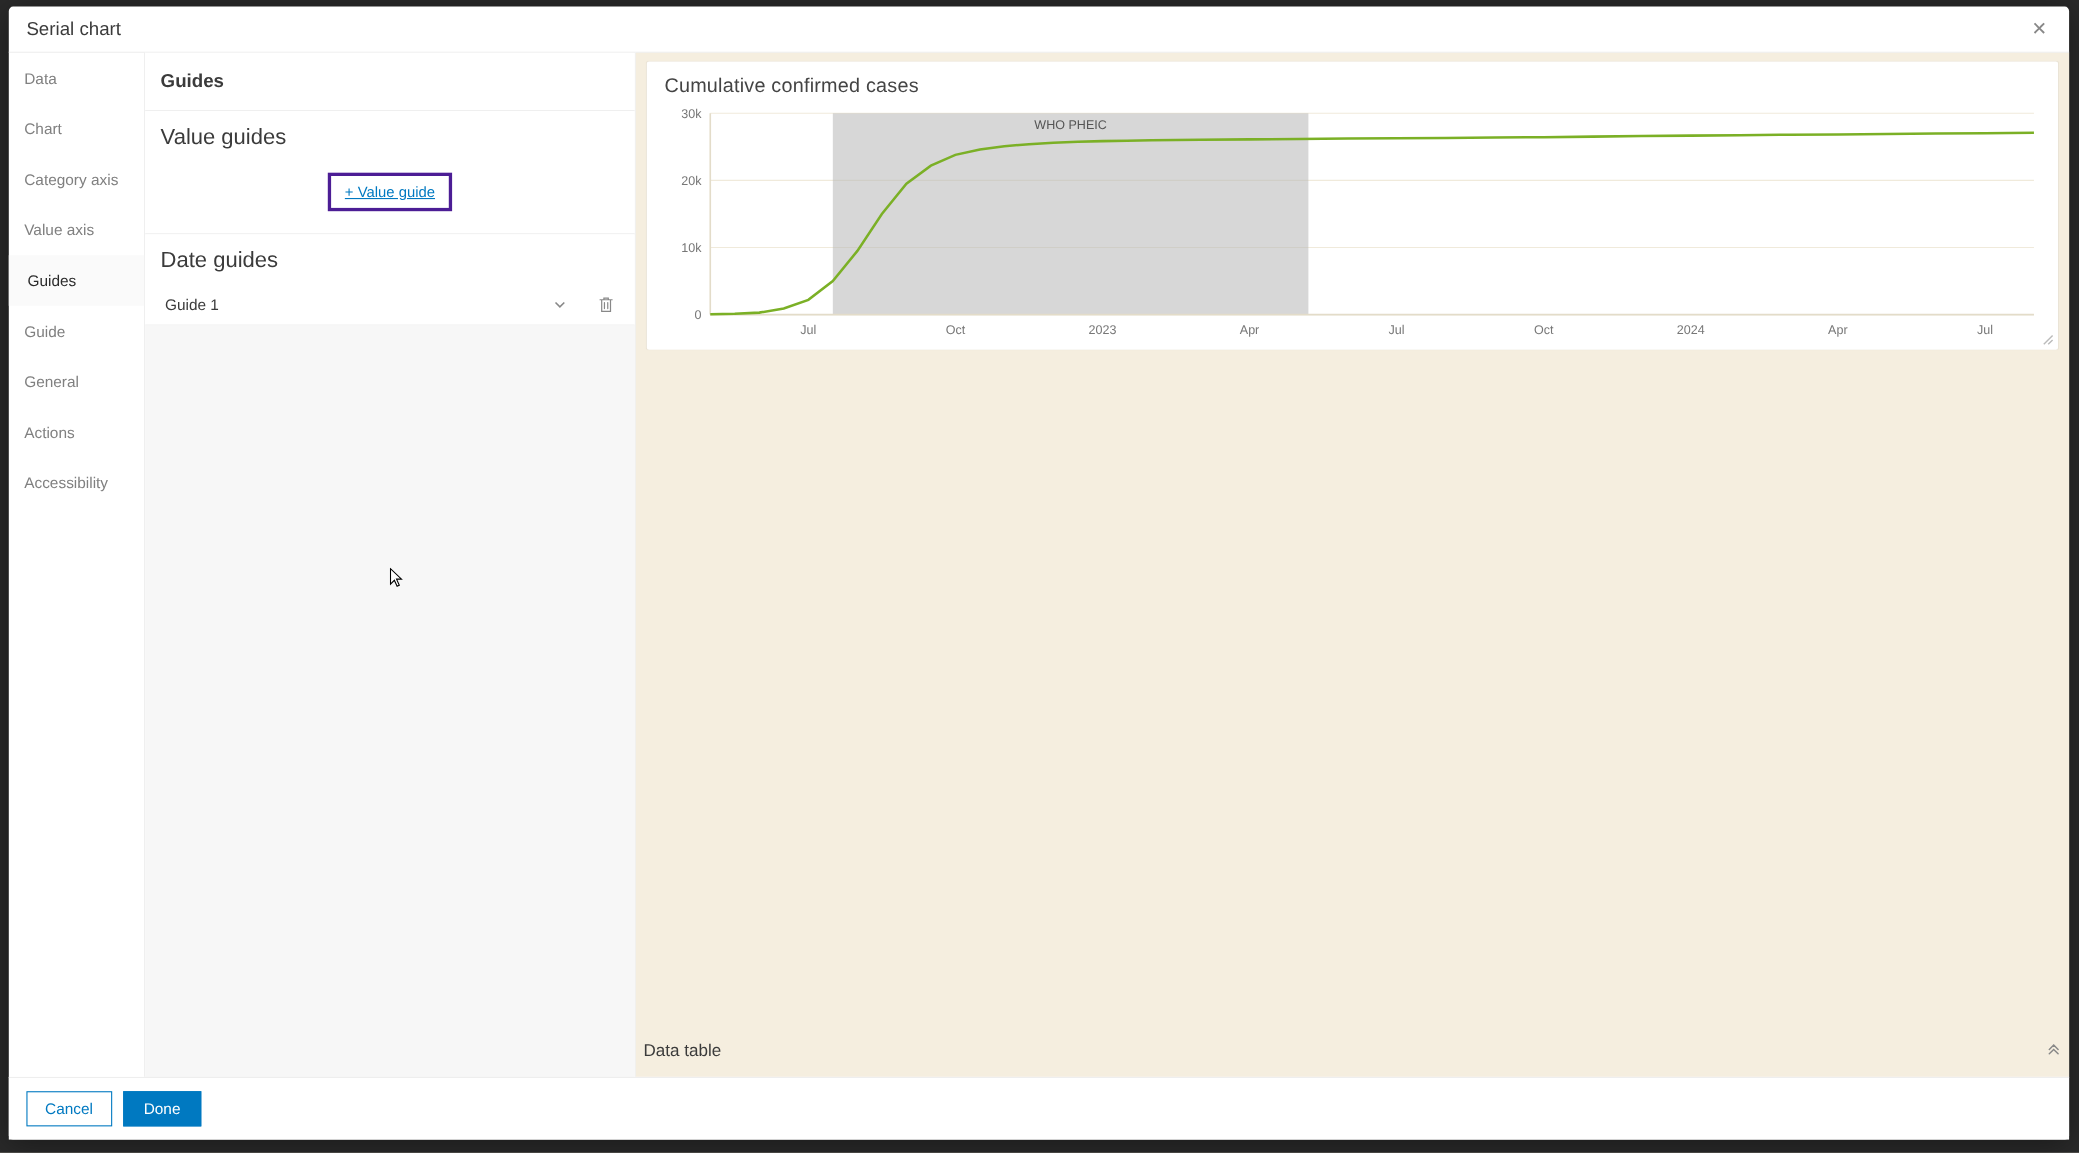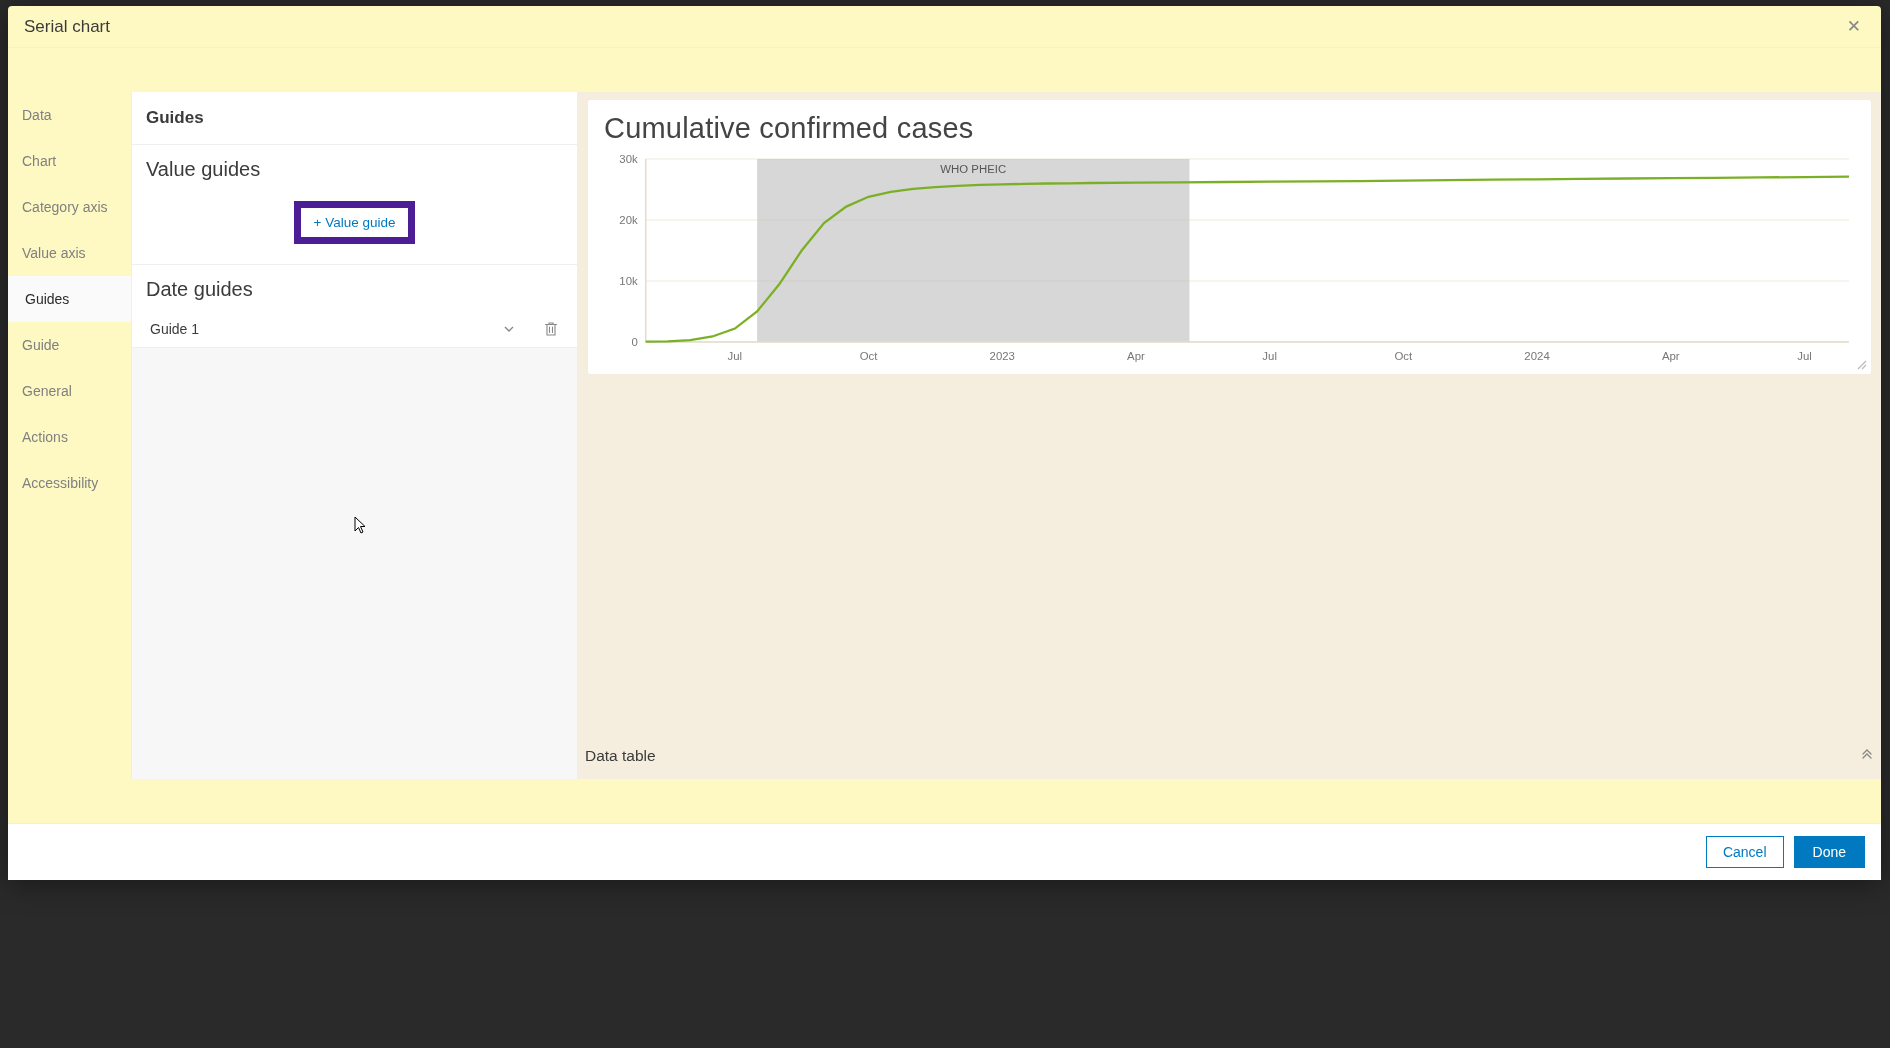--- a/index.html
+++ b/index.html
@@ -1,44 +1,44 @@
 <!DOCTYPE html>
 <html><head>
   <meta charset="utf-8">
   <style>
     * { box-sizing: border-box; margin: 0; padding: 0; }
     body { font-family: "Avenir Next", "Segoe UI", Arial, sans-serif; background: #2a2a2a; width: 1890px; height: 1048px; overflow: hidden; display: flex; align-items: center; justify-content: center; }
-    .modal { position: absolute; top: 6px; left: 8px; width: 1873px; height: 874px; background: #fef9c3; border-radius: 4px; box-shadow: 0 4px 30px rgba(0,0,0,0.4); display: flex; flex-direction: column; gap: 44px; }
+    .modal { position: absolute; top: 6px; left: 8px; width: 1873px; height: 1030px; background: #ffffff; border-radius: 4px; box-shadow: 0 4px 30px rgba(0,0,0,0.4); display: flex; flex-direction: column; }
     .modal-header { display: flex; align-items: center; justify-content: space-between; padding: 8px 14px 8px 16px; border-bottom: 1px solid #eee; }
     .modal-header h1 { font-size: 17px; font-weight: 500; color: #3b3b3b; }
     .close-btn { background: none; border: none; font-size: 17px; color: #888; cursor: pointer; padding: 2px 6px; }
     .modal-body { flex: 1; display: flex; min-height: 0; border-radius: 29px; }
     .sidebar { width: 124px; border-right: 1px solid #eee; display: flex; flex-direction: column; }
     .sidebar-item { padding: 15px 14px; font-size: 14px; color: #808080; cursor: pointer; }
     .sidebar-item.active { color: #2b2b2b; background: #fafafa; border-left: 3px solid transparent; }
     .config-panel { width: 446px; border-right: 1px solid #eee; background: #fbfbfb; display: flex; flex-direction: column; }
     .config-title-row { padding: 16px 14px; border-bottom: 1px solid #efefef; background: #fff;}
     .config-title { font-size: 17px; font-weight: 600; color: #3b3b3b; }
     .section { background: #fff; border-bottom: 1px solid #efefef; }
     .section-header { padding: 13px 14px 10px; font-size: 20px; font-weight: 500; color: #3b3b3b; }
     .section-body { padding: 10px 14px 20px; display: flex; flex-direction: column; align-items: center; }
-    .add-btn { border: 7px solid #4c1d95; color: #0079c1; background: #fff; font-size: 13.5px; padding: 7px 13px; cursor: pointer; border-radius: 0; }
+    .add-btn { border: 3px solid #4c1d95; color: #0079c1; background: #fff; font-size: 13.5px; padding: 7px 13px; cursor: pointer; border-radius: 0; text-decoration: underline; }
     .guide-item { display: flex; align-items: center; padding: 10px 14px 10px 18px; }
     .guide-label { flex: 1; font-size: 14px; color: #3b3b3b; }
     .chevron { width: 24px; color: #888; display: flex; align-items: center; justify-content: center; cursor: pointer; }
     .trash { width: 24px; color: #888; display: flex; align-items: center; justify-content: center; cursor: pointer; margin-left: 18px;}
     .rest-config { flex: 1; background: #f7f7f7; }
     .preview-panel { flex: 1; display: flex; flex-direction: column; background: #f5eedf; min-width: 0; }
     .chart-frame { margin: 8px 10px 6px 10px; background: #fff; padding: 12px 16px 8px 16px; border-radius: 2px; position: relative; box-shadow: 0 0 1px rgba(0,0,0,0.06);}
-    .chart-title { font-size: 29px; font-weight: 400; color: #444; margin-bottom: 6px; letter-spacing: 0.2px;}
+    .chart-title { font-size: 18px; font-weight: 400; color: #444; margin-bottom: 6px; letter-spacing: 0.2px;}
     .chart-svg { width: 100%; height: 215px; display: block; }
     .data-table-bar { margin-top: auto; padding: 14px 7px; display: flex; justify-content: space-between; align-items: center; cursor: pointer; }
     .data-table-label { font-size: 15.5px; color: #3b3b3b; }
     .collapse-icon { color: #888; display:flex; }
-    .footer { display: flex; justify-content: flex-end; gap: 10px; padding: 12px 16px; border-top: 1px solid #eee; background: #fff;}
+    .footer { display: flex; gap: 10px; padding: 12px 16px; border-top: 1px solid #eee; background: #fff;}
     .btn-cancel { border: 1px solid #0079c1; color: #0079c1; background: #fff; font-size: 14px; padding: 7px 16px; cursor: pointer; }
     .btn-done { border: 1px solid #0079c1; color: #fff; background: #0079c1; font-size: 14px; padding: 7px 18px; cursor: pointer; }
     .tick-text { font-size: 11.5px; fill: #777; font-family: inherit; }
     .axis-text { font-size: 11.5px; fill: #777; font-family: inherit; }
     .guide-band-label { font-size: 11.5px; fill: #555; font-family: inherit; }
     .series-line { fill: none; stroke: #7bb026; stroke-width: 2.3; }
     .grid-line { stroke: #f0eadb; stroke-width: 1; }
     .axis-line { stroke: #e3dcc9; stroke-width: 1.5; }
     .guide-band { fill: #b7b7b7; fill-opacity: 0.55; }
     .resize-handle { position:absolute; right:4px; bottom:4px; }

